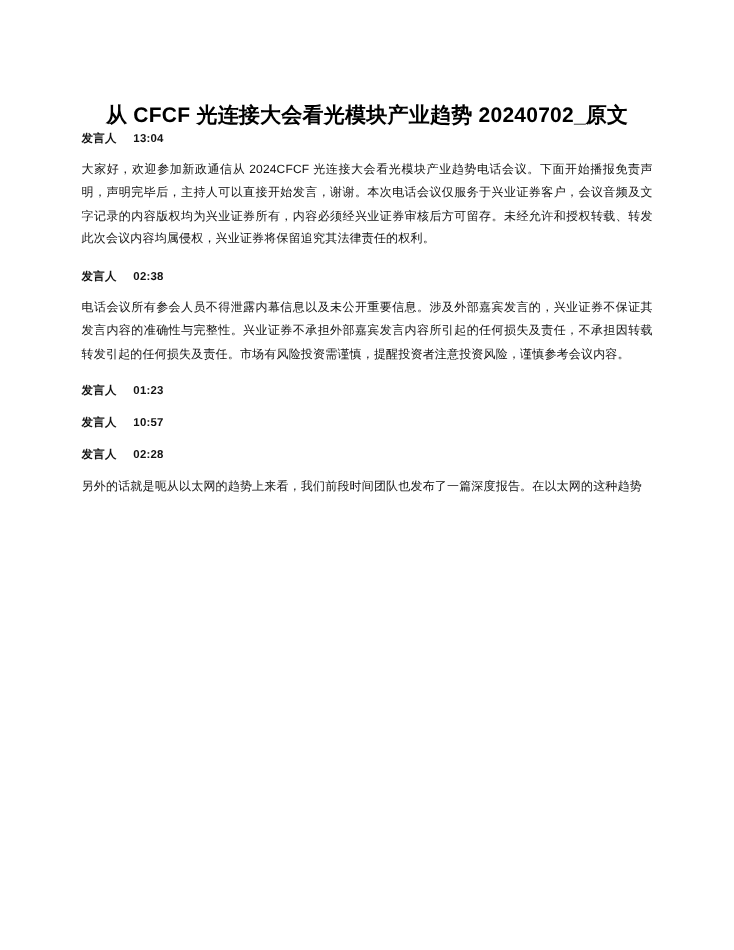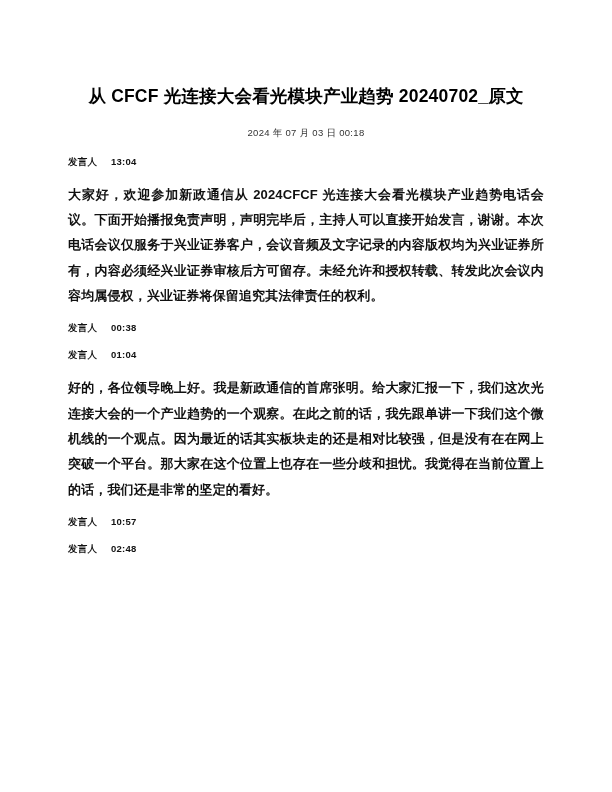--- a/index.html
+++ b/index.html
@@ -54,70 +54,69 @@
     font-size: 9.5px;
     color: #111111;
     letter-spacing: 0.2px;
   }
   .timestamp {
     font-size: 9.5px;
     color: #111111;
     letter-spacing: 0.2px;
   }
   .seg-body {
-    font-size: 13px;
+    font-size: 10px;
     line-height: 1.95;
     color: #111111;
     text-align: justify;
     letter-spacing: 0.15px;
-    font-weight: bold;
   }
 </style>
 </head>
 <body>
 
 <div class="page">
 
   <h1 class="doc-title">从 CFCF 光连接大会看光模块产业趋势 20240702_原文</h1>
 
-  <div class="doc-date">2024 年 07 月 03 日 00:18</div>
 
   <div class="segments">
 
     <div class="segment">
       <div class="seg-head">
         <span class="speaker">发言人</span>
         <span class="timestamp">13:04</span>
       </div>
       <p class="seg-body">大家好，欢迎参加新政通信从 2024CFCF 光连接大会看光模块产业趋势电话会议。下面开始播报免责声明，声明完毕后，主持人可以直接开始发言，谢谢。本次电话会议仅服务于兴业证券客户，会议音频及文字记录的内容版权均为兴业证券所有，内容必须经兴业证券审核后方可留存。未经允许和授权转载、转发此次会议内容均属侵权，兴业证券将保留追究其法律责任的权利。</p>
     </div>
 
     <div class="segment">
       <div class="seg-head">
         <span class="speaker">发言人</span>
-        <span class="timestamp">00:38</span>
+        <span class="timestamp">02:38</span>
       </div>
+      <p class="seg-body">电话会议所有参会人员不得泄露内幕信息以及未公开重要信息。涉及外部嘉宾发言的，兴业证券不保证其发言内容的准确性与完整性。兴业证券不承担外部嘉宾发言内容所引起的任何损失及责任，不承担因转载转发引起的任何损失及责任。市场有风险投资需谨慎，提醒投资者注意投资风险，谨慎参考会议内容。</p>
     </div>
 
     <div class="segment">
       <div class="seg-head">
         <span class="speaker">发言人</span>
-        <span class="timestamp">01:04</span>
+        <span class="timestamp">01:23</span>
       </div>
-      <p class="seg-body">好的，各位领导晚上好。我是新政通信的首席张明。给大家汇报一下，我们这次光连接大会的一个产业趋势的一个观察。在此之前的话，我先跟单讲一下我们这个微机线的一个观点。因为最近的话其实板块走的还是相对比较强，但是没有在在网上突破一个平台。那大家在这个位置上也存在一些分歧和担忧。我觉得在当前位置上的话，我们还是非常的坚定的看好。</p>
     </div>
 
     <div class="segment">
       <div class="seg-head">
         <span class="speaker">发言人</span>
         <span class="timestamp">10:57</span>
       </div>
     </div>
 
     <div class="segment">
       <div class="seg-head">
         <span class="speaker">发言人</span>
-        <span class="timestamp">02:48</span>
+        <span class="timestamp">02:28</span>
       </div>
+      <p class="seg-body">另外的话就是呃从以太网的趋势上来看，我们前段时间团队也发布了一篇深度报告。在以太网的这种趋势</p>
     </div>
 
   </div>
 </div>
 
 </body></html>

